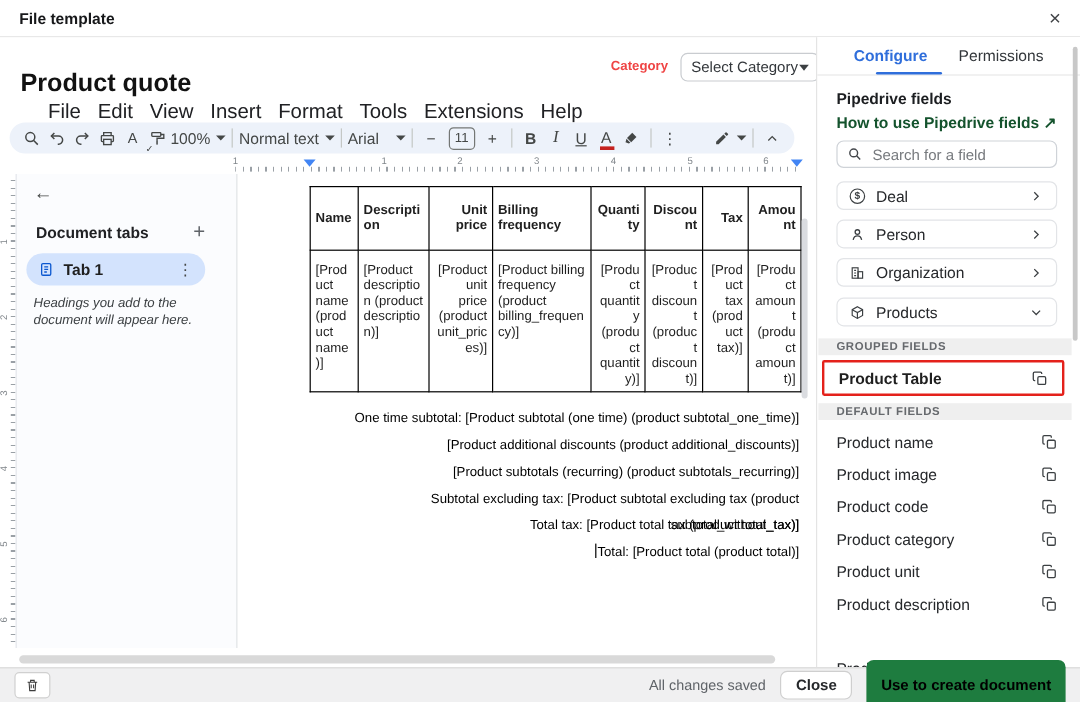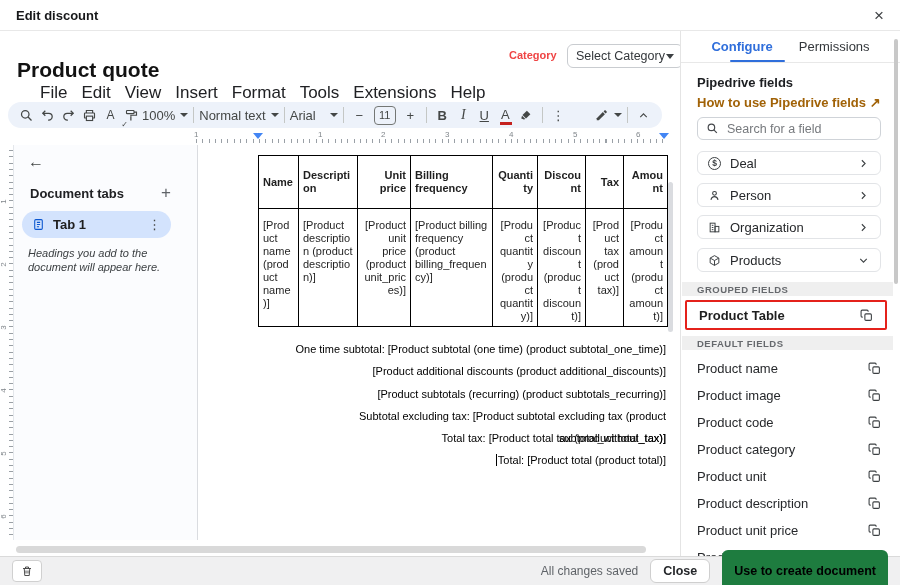--- a/index.html
+++ b/index.html
@@ -90,21 +90,21 @@
 
   
   .sidebar{position:absolute;left:680px;top:31px;width:220px;height:525px;background:#fff;
            border-left:1px solid #e4e4e4;box-sizing:border-box;overflow:hidden;}
   .sb-tabs{position:absolute;left:0;top:0;width:100%;height:31px;border-bottom:1px solid #e8e8e8;
            display:flex;align-items:center;justify-content:center;gap:22px;font-size:13px;}
   .sb-tab{cursor:pointer;color:#33373b;font-weight:400;padding:6px 2px;}
   .sb-tab.active{color:#2f6edb;font-weight:700;}
   .sb-underline{position:absolute;left:49px;top:29px;width:55px;height:2px;background:#2f6edb;border-radius:1px;}
   .sb-title{position:absolute;left:16px;top:44px;font-size:13px;font-weight:700;color:#1c1e21;}
-  .sb-link{position:absolute;left:16px;top:64px;font-size:13px;font-weight:700;color:#a16207;cursor:pointer;}
+  .sb-link{position:absolute;left:16px;top:64px;font-size:13px;font-weight:700;color:#14532d;cursor:pointer;}
   .sb-search{position:absolute;left:16px;top:86px;width:184px;height:23px;border:1px solid #cfd3d8;
              border-radius:6px;display:flex;align-items:center;padding:0 8px;box-sizing:border-box;gap:6px;}
   .sb-search input{border:none;outline:none;font-size:12.5px;color:#1f1f1f;width:130px;
              font-family:"Liberation Sans",sans-serif;background:transparent;}
   .sb-search input::placeholder{color:#76797d;}
   .grp-row{position:absolute;left:16px;width:184px;height:24px;border:1px solid #e2e4e7;border-radius:6px;
            display:flex;align-items:center;padding:0 10px;box-sizing:border-box;gap:9px;cursor:pointer;
            background:#fff;color:#26282b;font-size:13px;}
   .grp-row .chev{margin-left:auto;color:#3c4043;}
   .dollar-circle{width:13px;height:13px;border:1.3px solid #3c4043;border-radius:50%;display:flex;
@@ -132,21 +132,21 @@
           font-size:12.5px;font-weight:700;color:#26282b;display:flex;align-items:center;cursor:pointer;}
   .btn-green{height:34px;padding:4px 12px;border-radius:6px;background:#1e7c3f;font-size:12.5px;
           font-weight:700;color:#000000;display:flex;align-items:center;cursor:pointer;}
 </style>
 </head>
 <body>
 
 <div class="app">
 
   <div class="topbar">
-    <span class="topbar-title">Edit discount</span>
+    <span class="topbar-title">File template</span>
     <span class="topbar-close">×</span>
   </div>
 
   <div class="doc-title">Product quote</div>
   <div class="cat-label">Category</div>
   <div class="cat-select">
     <span>Select Category</span>
     <span class="caret-dn"></span>
   </div>
 
@@ -468,29 +468,20 @@
     </div>
     <div class="field-row" style="top:459px">
       <span>Product description</span>
       <span class="copy-btn">
           <svg width="13" height="13" viewBox="0 0 24 24" fill="none" stroke="currentColor" stroke-width="2">
             <rect x="9" y="9" width="12" height="12" rx="2"></rect>
             <path d="M5 15H4a2 2 0 0 1-2-2V4a2 2 0 0 1 2-2h9a2 2 0 0 1 2 2v1"></path>
           </svg>
         </span>
     </div>
-    <div class="field-row" style="top:486px">
-      <span>Product unit price</span>
-      <span class="copy-btn">
-          <svg width="13" height="13" viewBox="0 0 24 24" fill="none" stroke="currentColor" stroke-width="2">
-            <rect x="9" y="9" width="12" height="12" rx="2"></rect>
-            <path d="M5 15H4a2 2 0 0 1-2-2V4a2 2 0 0 1 2-2h9a2 2 0 0 1 2 2v1"></path>
-          </svg>
-        </span>
-    </div>
     <div class="field-row" style="top:513px">
       <span>Product quantity</span>
       <span class="copy-btn">
           <svg width="13" height="13" viewBox="0 0 24 24" fill="none" stroke="currentColor" stroke-width="2">
             <rect x="9" y="9" width="12" height="12" rx="2"></rect>
             <path d="M5 15H4a2 2 0 0 1-2-2V4a2 2 0 0 1 2-2h9a2 2 0 0 1 2 2v1"></path>
           </svg>
         </span>
     </div>
     <div class="sb-scroll"></div>

